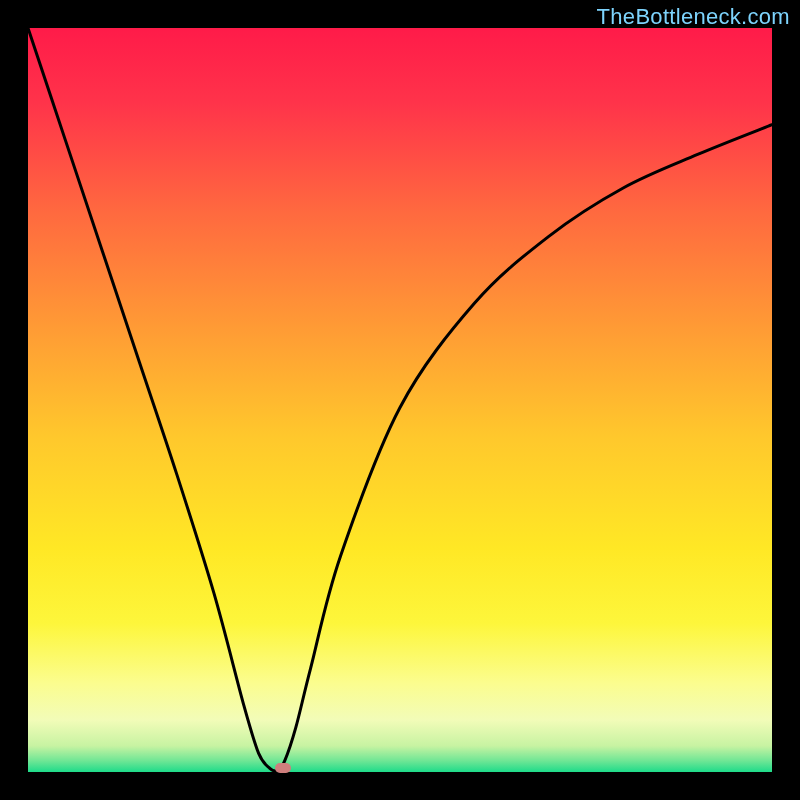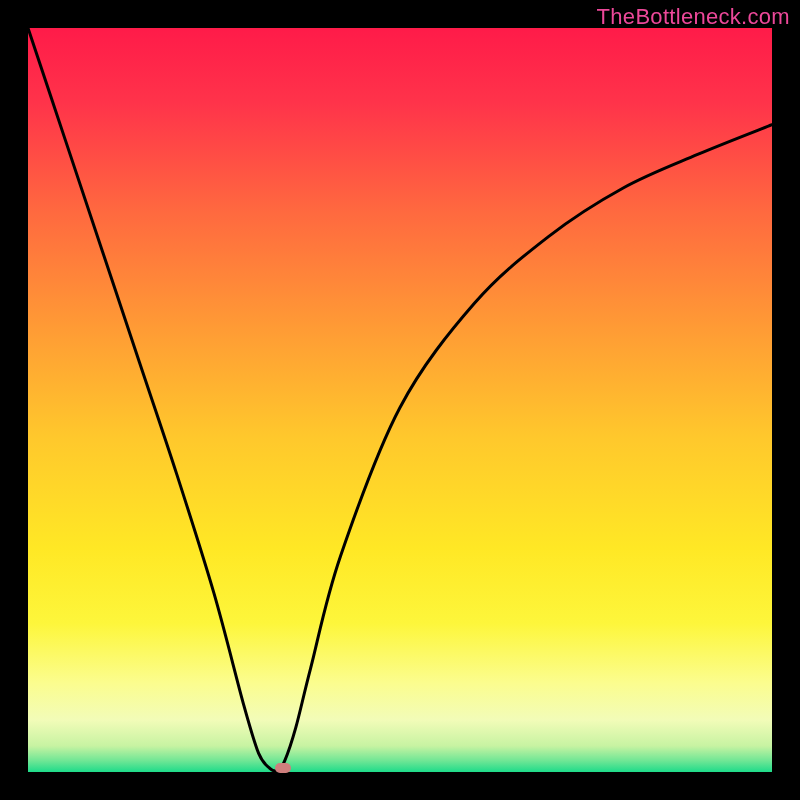--- a/index.html
+++ b/index.html
@@ -37,21 +37,21 @@
     position: absolute;
     width: 16px;
     height: 10px;
     border-radius: 5px;
     transform: translate(-50%, -50%);
   }
   .watermark {
     position: absolute;
     top: 4px;
     right: 10px;
-    color: #ec4899;
+    color: #7dd3fc;
     font-size: 22px;
     letter-spacing: 0.3px;
   }
 </style>
 </head>
 <body>
 
 <div class="watermark">TheBottleneck.com</div>
 
 <div class="frame">

